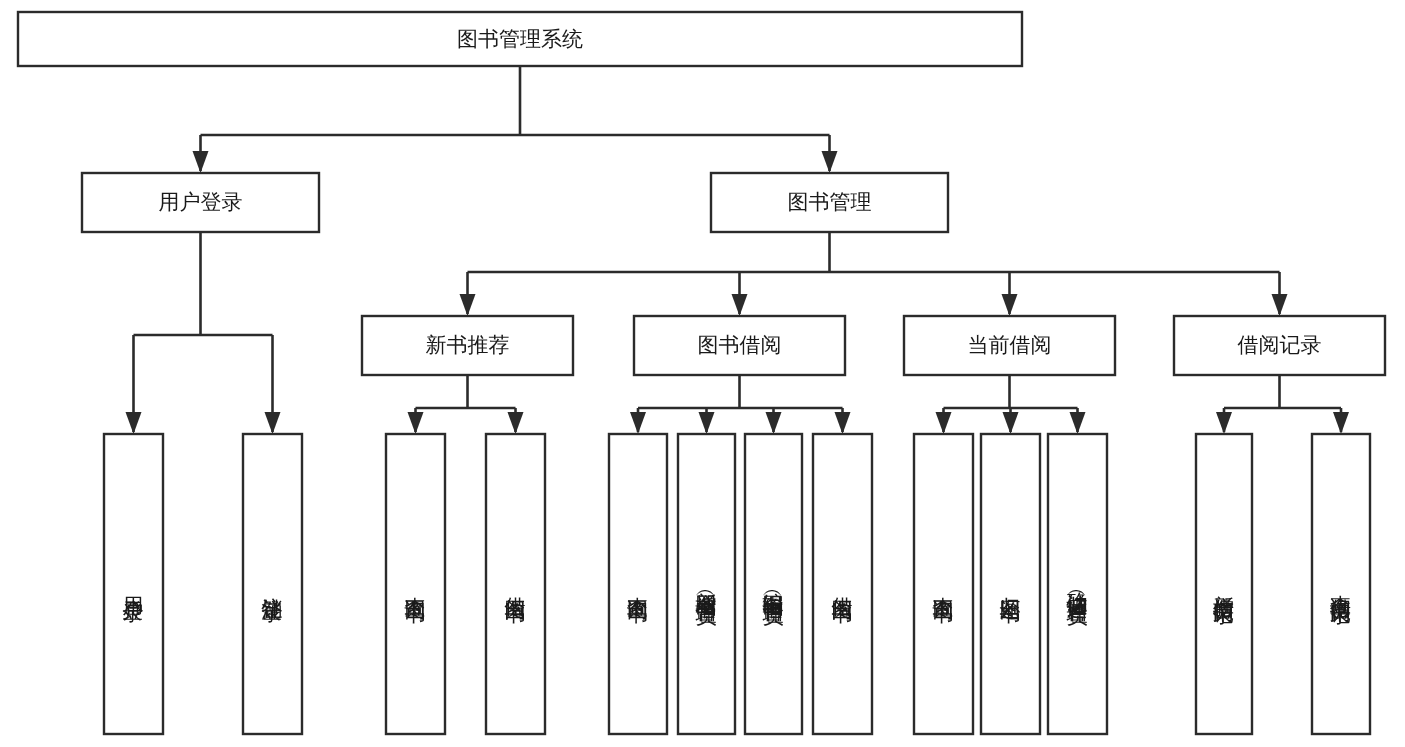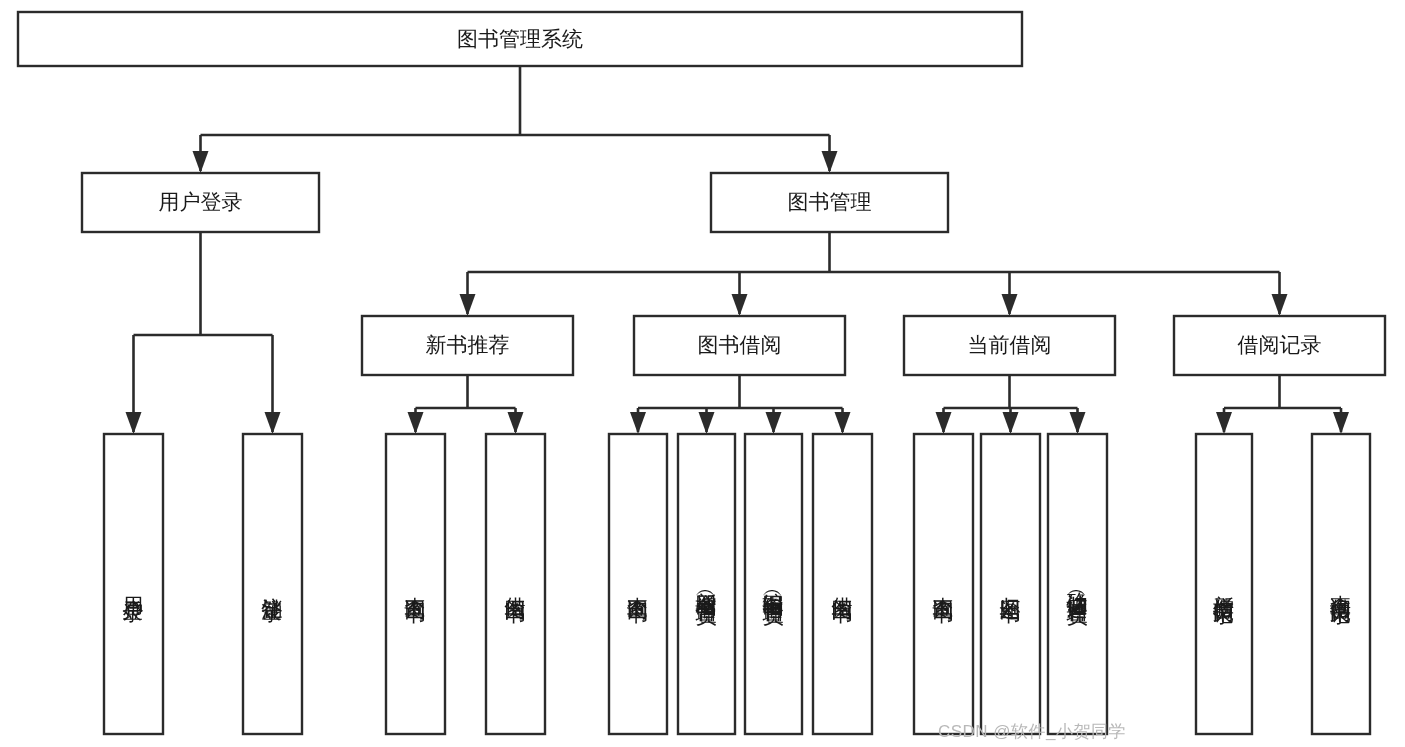--- a/index.html
+++ b/index.html
@@ -180,14 +180,13 @@
       <div class="node-label-v" style="left: 678px; top: 434px; width: 57px; height: 300px;">新增图书（管理员）</div>
       <div class="node-label-v" style="left: 745px; top: 434px; width: 57px; height: 300px;">编辑图书（管理员）</div>
       <div class="node-label-v" style="left: 813px; top: 434px; width: 59px; height: 300px;">借阅图书</div>
       <div class="node-label-v" style="left: 914px; top: 434px; width: 59px; height: 300px;">查询图书</div>
       <div class="node-label-v" style="left: 981px; top: 434px; width: 59px; height: 300px;">归还图书</div>
       <div class="node-label-v" style="left: 1048px; top: 434px; width: 59px; height: 300px;">确认归还（管理员）</div>
       <div class="node-label-v" style="left: 1196px; top: 434px; width: 56px; height: 300px;">新增借阅记录</div>
       <div class="node-label-v" style="left: 1312px; top: 434px; width: 58px; height: 300px;">查询借阅记录</div>
     </div>
 
-  <div id="watermark">CSDN @软件_小贺同学</div>
 </div>
 
 </body></html>

